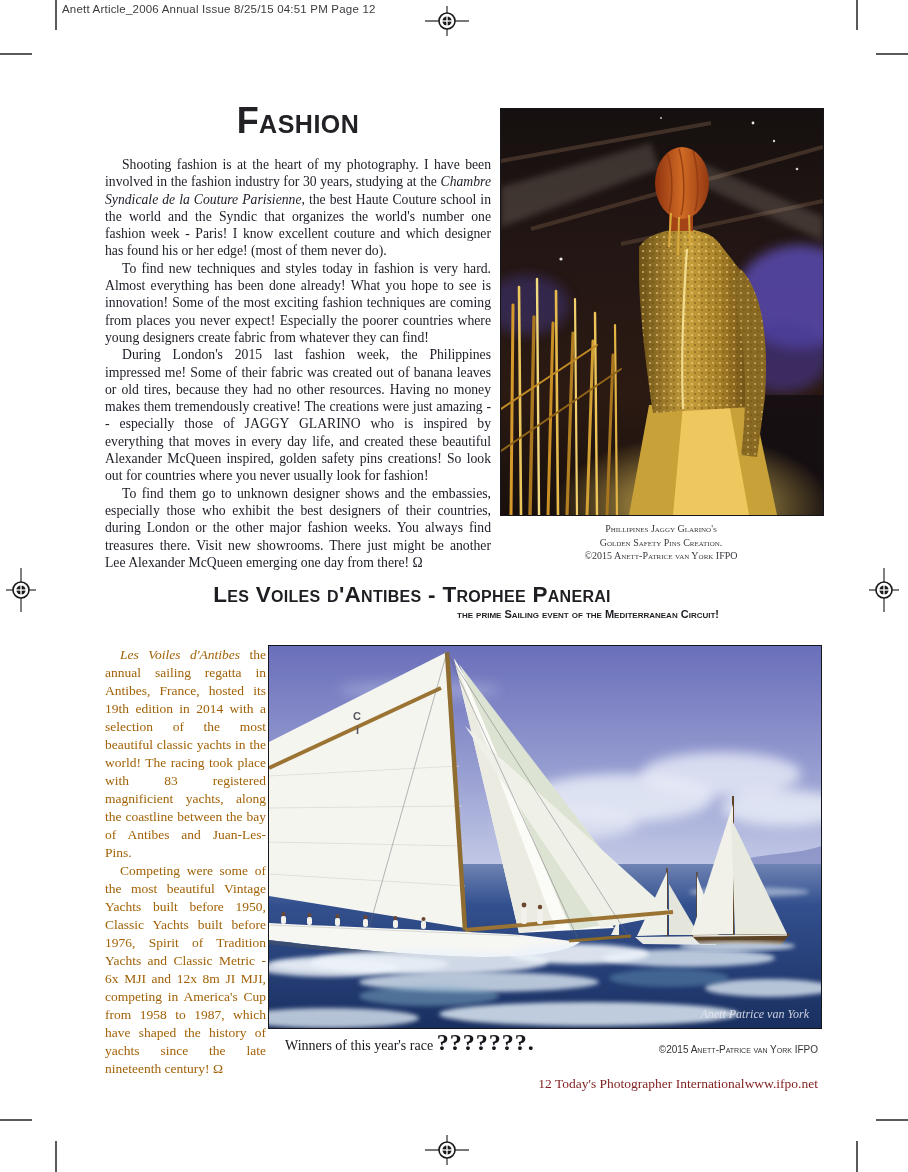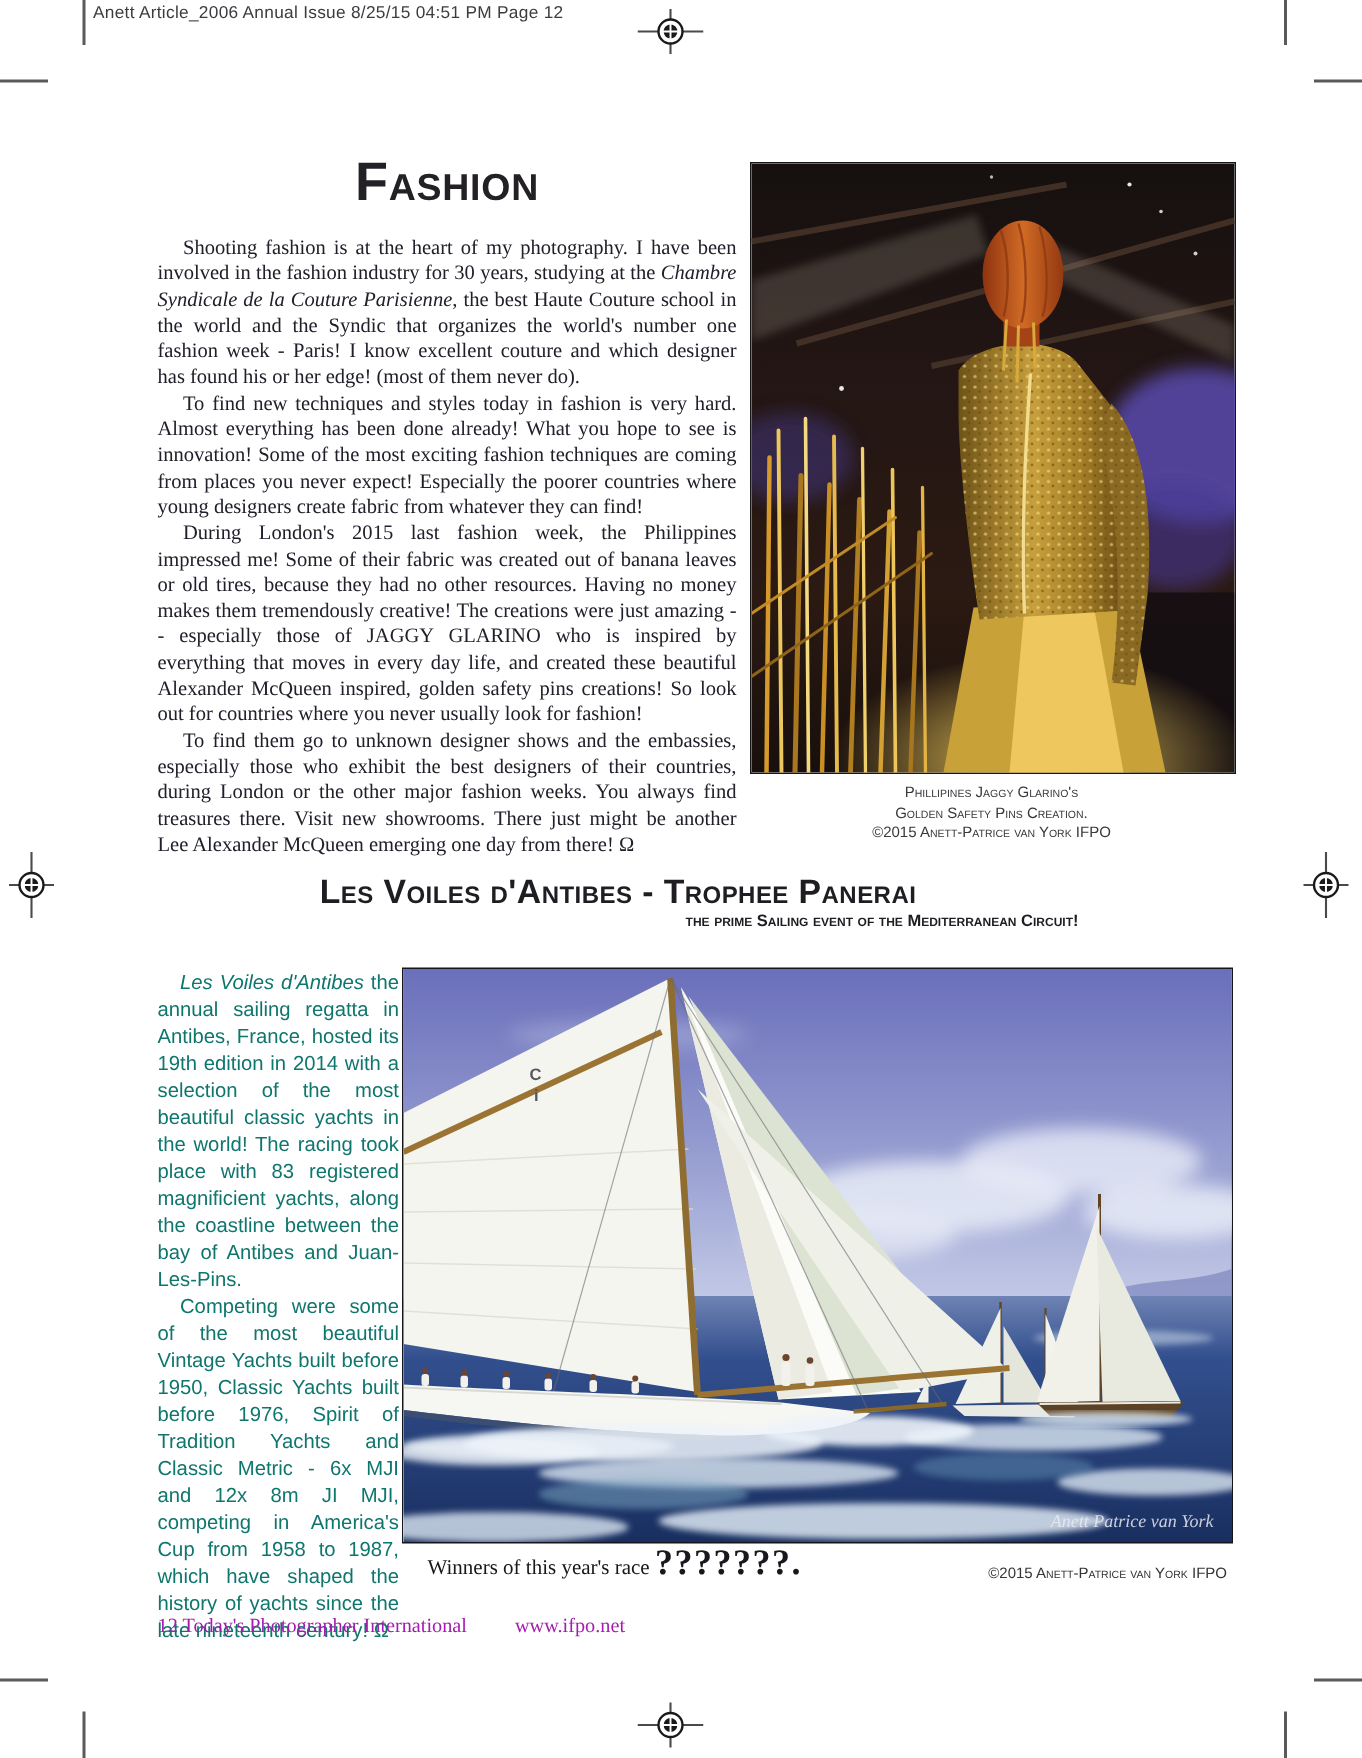--- a/index.html
+++ b/index.html
@@ -13,42 +13,42 @@
 
   .fashion-head{position:absolute;left:105px;top:103px;width:386px;text-align:center;}
   .fashion-title{font-size:36px;font-weight:bold;font-variant:small-caps;letter-spacing:.5px;color:#232026;line-height:1;}
   .fashion-byline{font-size:11px;font-variant:small-caps;color:#2c2c32;margin-top:2px;letter-spacing:.2px;}
 
   .fashion-body{position:absolute;left:105px;top:156px;width:386px;font-family:"Liberation Serif",serif;
     font-size:13.7px;line-height:17.3px;text-align:justify;color:#20202a;}
   .fashion-body p{margin:0;text-indent:17px;}
 
   figure{position:absolute;margin:0;}
-  .fashion-figure{left:500px;top:108px;width:322px;}
+  .fashion-figure{left:500px;top:108px;width:322px;font-family:Liberation Serif, serif;}
   .sail-figure{left:268px;top:645px;width:552px;}
   .photo-frame{display:block;border:1px solid #16161a;}
   .caption{margin-top:6px;}
   .capline{font-size:10px;font-variant:small-caps;text-align:center;color:#38383e;line-height:13.5px;}
 
   .voiles-head{position:absolute;left:105px;top:584px;width:614px;text-align:center;color:#1f1c22;}
   .voiles-title{font-size:22.5px;font-weight:bold;font-variant:small-caps;letter-spacing:.3px;line-height:1;}
   .voiles-subtitle{font-size:11px;font-weight:bold;font-variant:small-caps;margin-top:1px;text-align:right;}
 
-  .voiles-col{position:absolute;left:105px;top:646px;width:161px;font-family:Liberation Sans, sans-serif;
-    font-size:13.5px;line-height:18px;text-align:justify;color:#0f766e;}
+  .voiles-col{position:absolute;left:105px;top:646px;width:161px;font-family:Liberation Serif, serif;
+    font-size:13.5px;line-height:18px;text-align:justify;color:#a16207;}
   .voiles-col p{margin:0;text-indent:15px;}
 
   .winners{position:absolute;left:285px;top:1029px;font-family:"Liberation Serif",serif;font-size:14px;color:#17171d;}
   .winners .q{font-size:24px;font-weight:bold;letter-spacing:1px;}
 
   .credit{position:absolute;left:518px;top:1044px;width:300px;text-align:right;
     font-size:10px;font-variant:small-caps;color:#333338;}
 
-  .page-footer{position:absolute;left:105px;top:1076px;width:713px;display:flex;justify-content:flex-start;
-    font-family:"Liberation Serif",serif;font-size:13.5px;color:#a21caf;gap:32px;}
+  .page-footer{position:absolute;left:105px;top:1076px;width:713px;display:flex;justify-content:flex-end;
+    font-family:"Liberation Serif",serif;font-size:13.5px;color:#7f1d1d;}
 </style>
 </head>
 <body>
 
 <div>
 
   <div class="slug">Anett Article_2006 Annual Issue  8/25/15  04:51 PM  Page 12</div>
 
   <div class="crop" style="left:55px;top:0;width:1.5px;height:30px;"></div>
   <div class="crop" style="left:0;top:53px;width:32px;height:1.5px;"></div>

